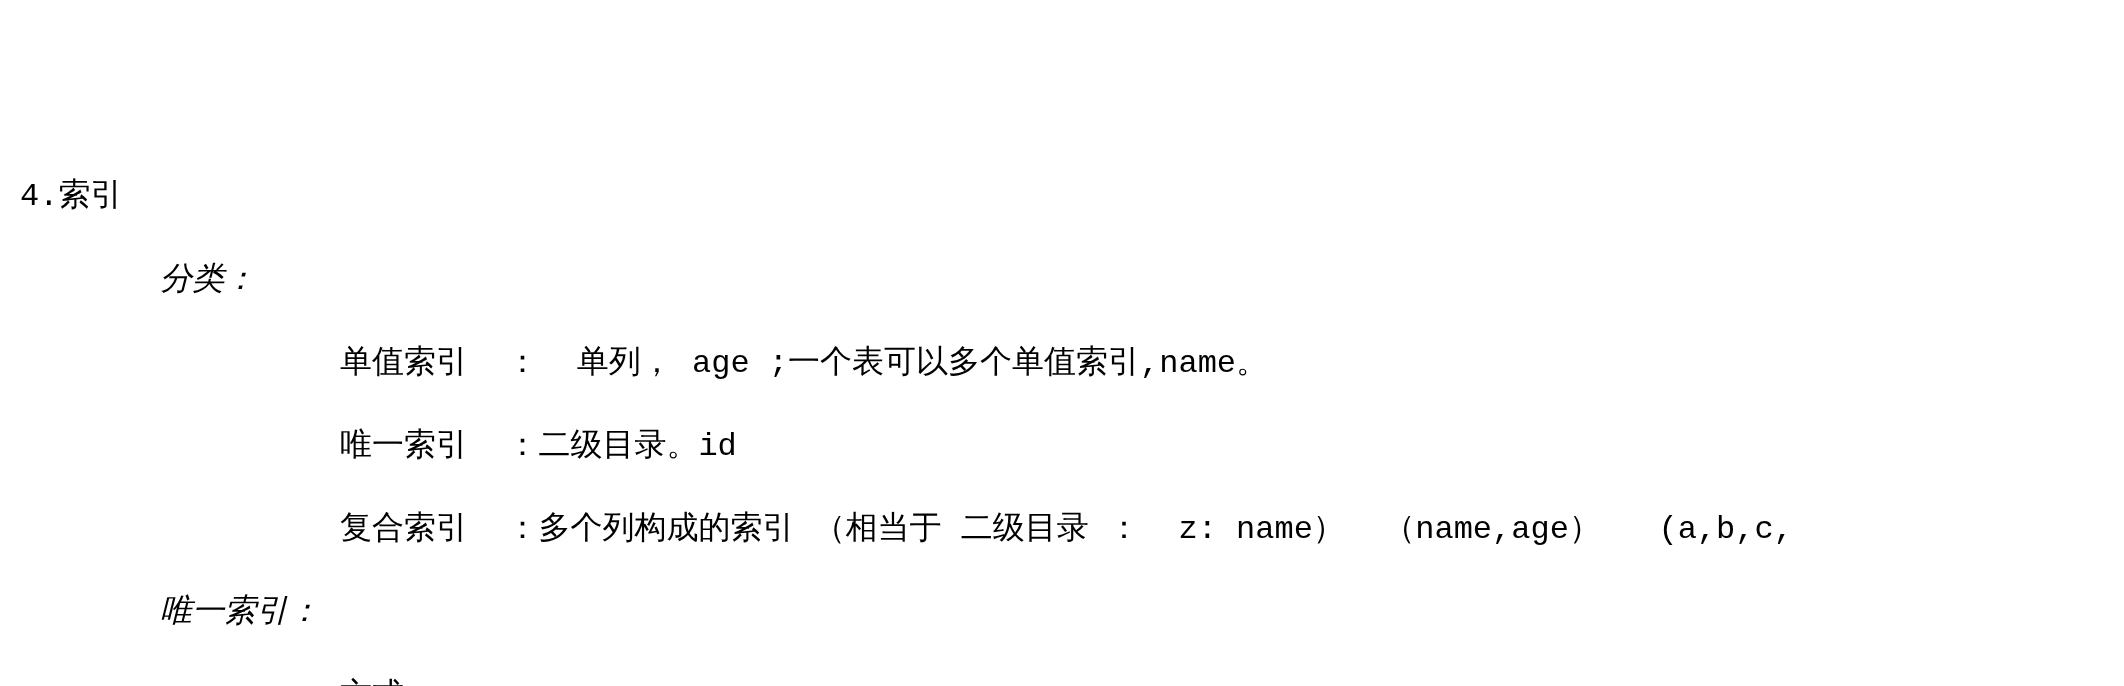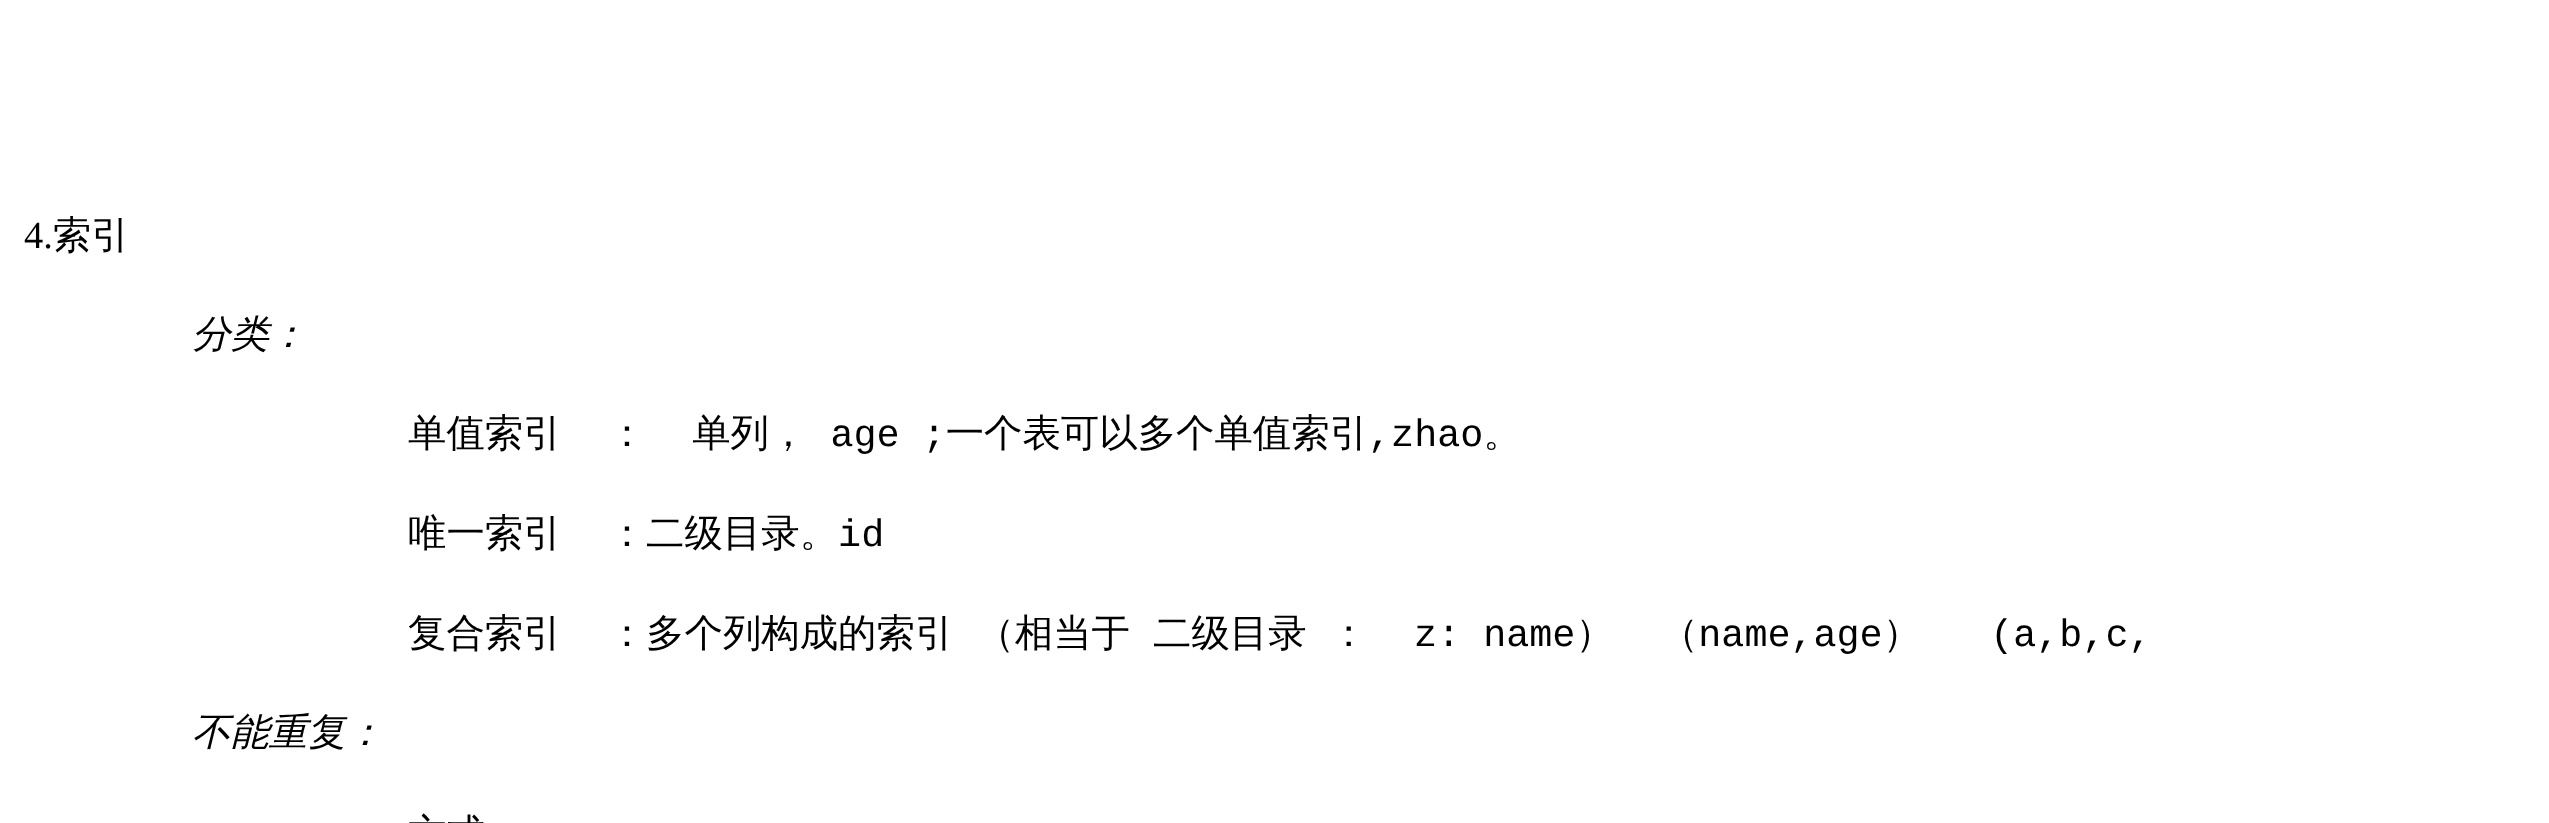--- a/index.html
+++ b/index.html
@@ -13,35 +13,35 @@
       line-height: 1.3;
       color: #000;
       background: #fff;
       padding: 10px 20px;
       white-space: pre;
       letter-spacing: 0px;
     }
     .line {
       white-space: pre;
     }
-    .indent-0 { padding-left: 0; font-family: Liberation Serif, serif; }
+    .indent-0 { padding-left: 0; }
     .indent-1 { padding-left: 140px; font-style: italic; }
     .indent-2 { padding-left: 320px; }
   </style>
 </head>
 <body>
 
 
 
 <div class="line indent-0">4.索引</div>
 <div class="line indent-1">分类：</div>
-<div class="line indent-2">单值索引  ：  单列， age ;一个表可以多个单值索引,zhao。</div>
+<div class="line indent-2">单值索引  ：  单列， age ;一个表可以多个单值索引,name。</div>
 <div class="line indent-2">唯一索引  ：二级目录。id</div>
 <div class="line indent-2">复合索引  ：多个列构成的索引 （相当于 二级目录 ：  z: name）  （name,age）   (a,b,c,</div>
-<div class="line indent-1">不能重复：</div>
+<div class="line indent-1">唯一索引：</div>
 <div class="line indent-2">方式一：</div>
 
 
 
 
 
 
 
 
 

